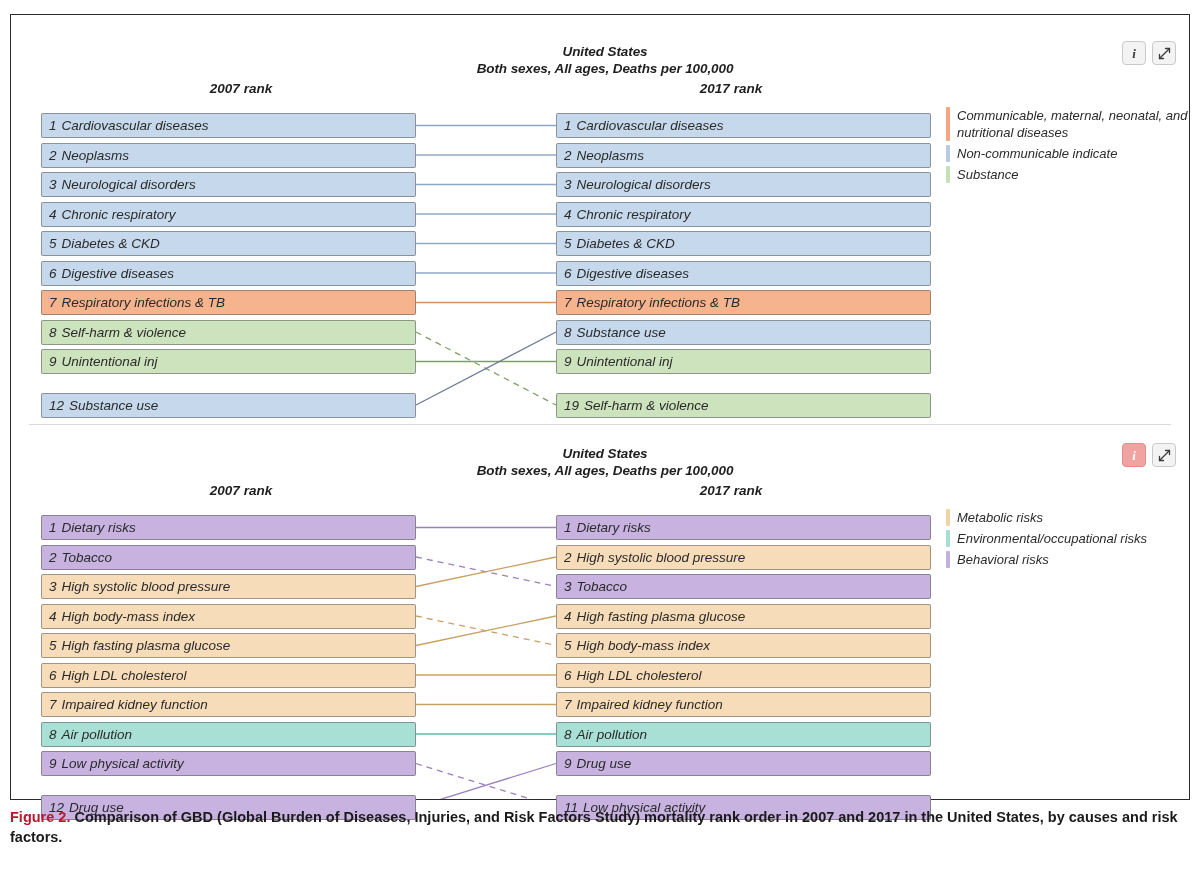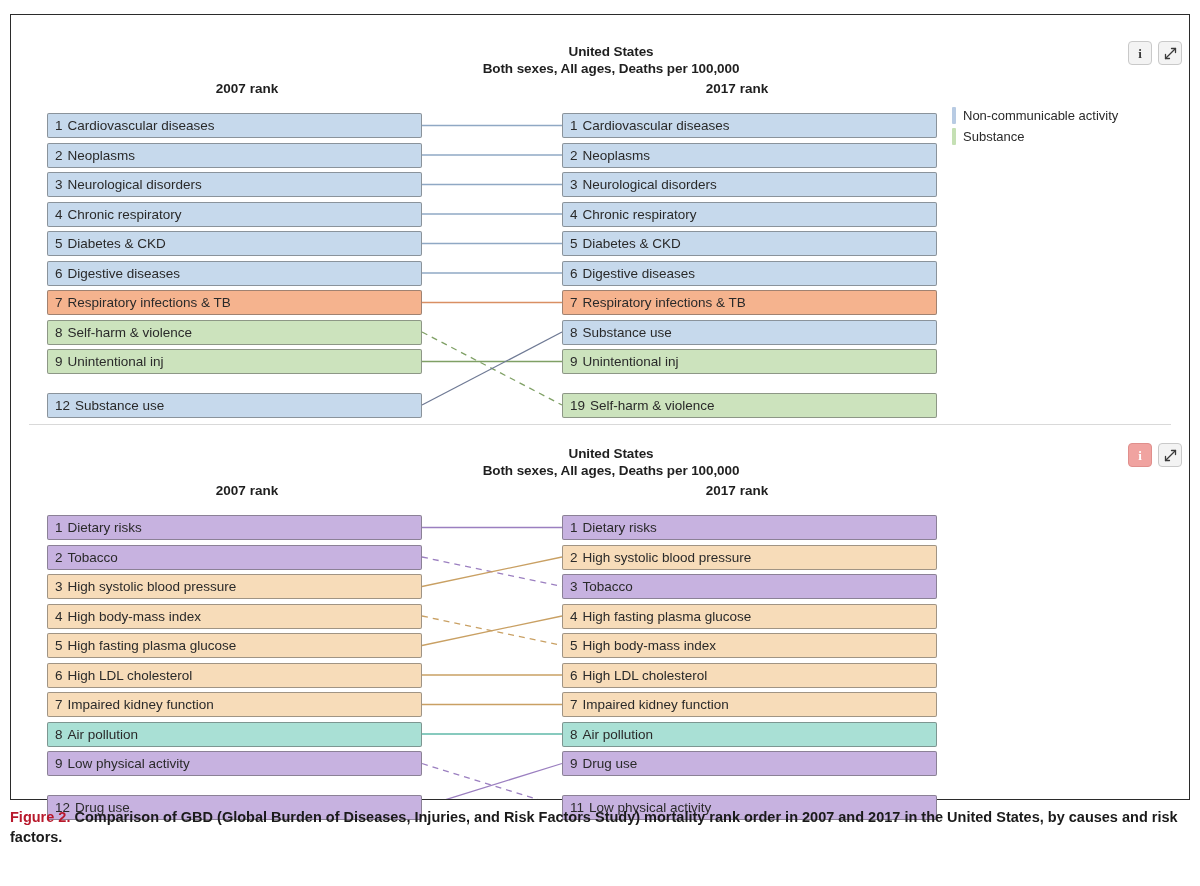--- a/index.html
+++ b/index.html
@@ -9,21 +9,21 @@
     font-family: "Liberation Sans", sans-serif;
     overflow: hidden;
   }
   .figure-frame {
     position: absolute;
     left: 10px; top: 14px;
     width: 1180px; height: 786px;
     border: 1.5px solid #2b2b2b;
     background: #ffffff;
   }
-  .panel { position: absolute; left: 11px; width: 1178px; }
+  .panel { position: absolute; left: 5px; width: 1178px; font-style: italic; }
   .panel-1 { top: 0; height: 409px; }
   .panel-2 { top: 410px; height: 374px; }
   .panel-divider {
     position: absolute; left: 18px; right: 18px; top: 409px;
     height: 1px; background: #d9d9d9;
   }
   .panel-title {
     position: absolute; left: 0; right: 0;
     text-align: center;
     font-size: 13.5px; font-weight: bold; color: #1f1f1f;
@@ -223,22 +223,26 @@
           <span style="margin-left: 5px;">Unintentional inj</span>
         </div>
         <div class="rank-bar" style="top: 377.5px; left: 0px; width: 375px; background: rgb(204, 227, 189);">
           <span>19</span>
           <span style="margin-left: 5px;">Self-harm &amp; violence</span>
         </div>
       </div>
 
     <div class="legend" style="left:930px; top:92px;">
         <div class="legend-item">
+          <span class="legend-swatch" style="background: rgb(244, 165, 130);"></span>
+          <span class="legend-label">Communicable, maternal, neonatal, and nutritional diseases</span>
+        </div>
+        <div class="legend-item">
           <span class="legend-swatch" style="background: rgb(184, 203, 227);"></span>
-          <span class="legend-label">Non-communicable activity</span>
+          <span class="legend-label">Non-communicable indicate</span>
         </div>
         <div class="legend-item">
           <span class="legend-swatch" style="background: rgb(197, 224, 180);"></span>
           <span class="legend-label">Substance</span>
         </div>
       </div>
   </div>
 
   <div class="panel-divider"></div>
 
@@ -356,20 +360,34 @@
         <div class="rank-bar" style="top: 326px; left: 0px; width: 375px; background: rgb(199, 178, 224);">
           <span>9</span>
           <span style="margin-left: 5px;">Drug use</span>
         </div>
         <div class="rank-bar" style="top: 369.5px; left: 0px; width: 375px; background: rgb(199, 178, 224);">
           <span>11</span>
           <span style="margin-left: 5px;">Low physical activity</span>
         </div>
       </div>
 
+    <div class="legend" style="left:930px; top:84px;">
+        <div class="legend-item">
+          <span class="legend-swatch" style="background: rgb(242, 211, 168);"></span>
+          <span class="legend-label">Metabolic risks</span>
+        </div>
+        <div class="legend-item">
+          <span class="legend-swatch" style="background: rgb(168, 221, 212);"></span>
+          <span class="legend-label">Environmental/occupational risks</span>
+        </div>
+        <div class="legend-item">
+          <span class="legend-swatch" style="background: rgb(195, 174, 221);"></span>
+          <span class="legend-label">Behavioral risks</span>
+        </div>
+      </div>
   </div>
 </div>
 
 <div class="caption">
   <div class="caption-main">
     <span class="caption-figno">Figure 2.</span>
     <span>Comparison of GBD (Global Burden of Diseases, Injuries, and Risk Factors Study) mortality rank order in 2007 and 2017 in the United States, by causes and risk factors.</span>
   </div>
 </div>
 

